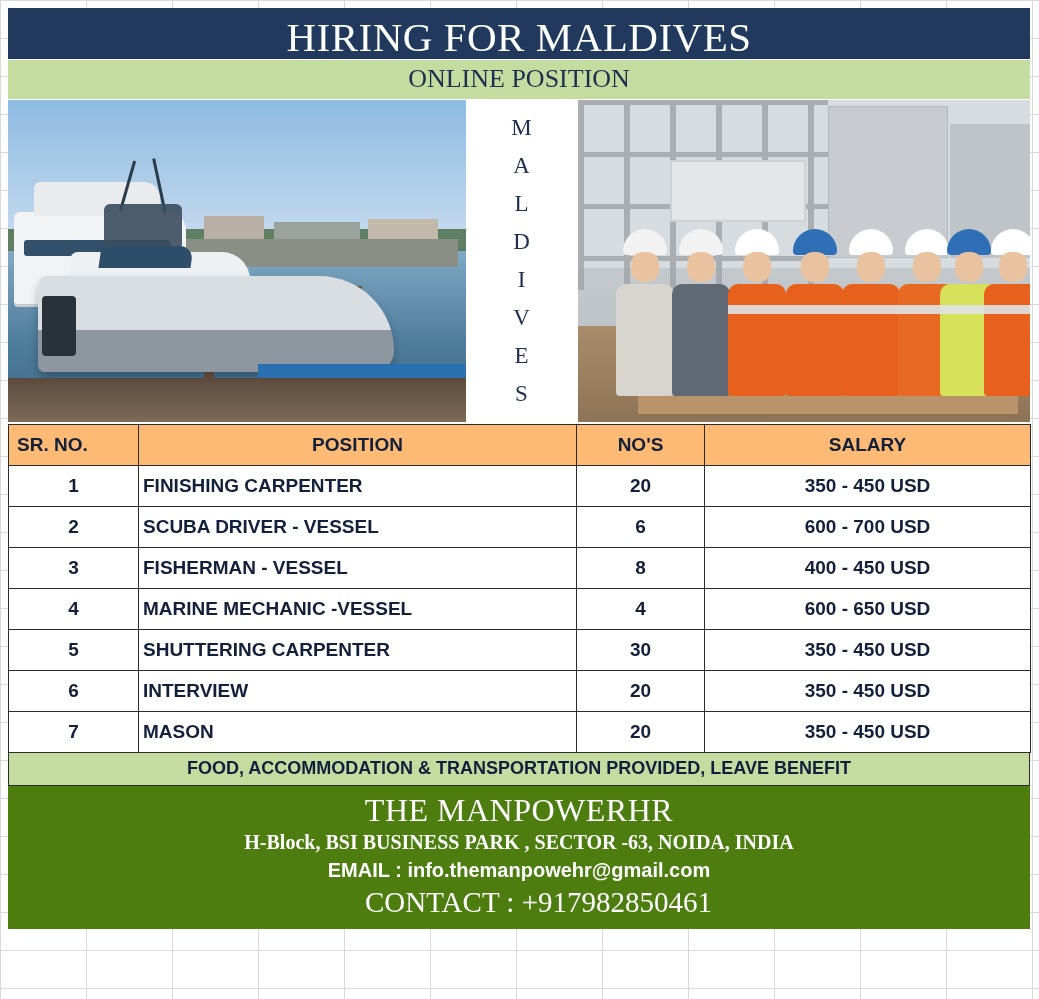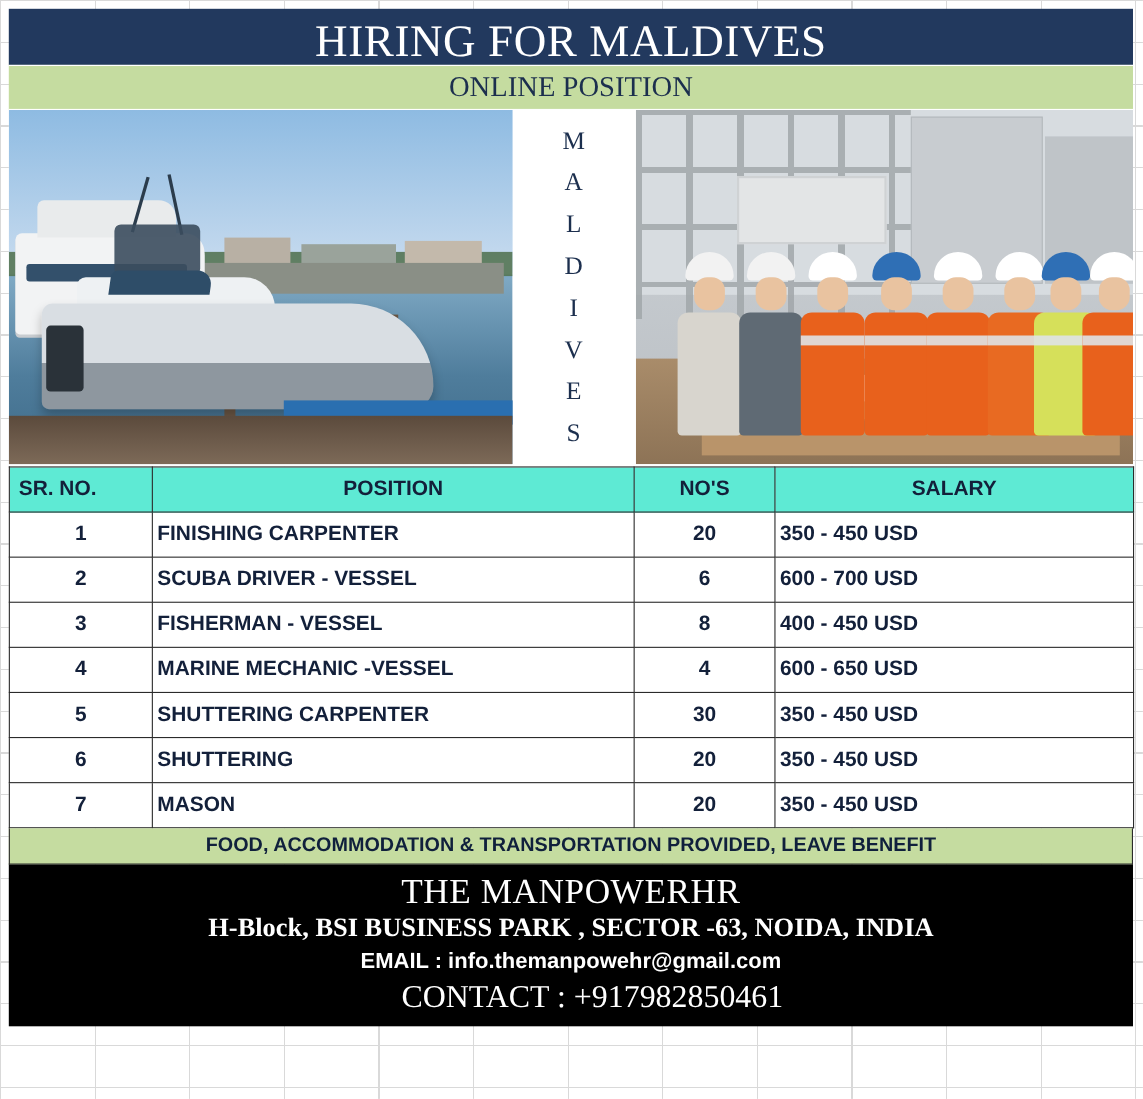--- a/index.html
+++ b/index.html
@@ -150,61 +150,61 @@
   }
   table.jobs th, table.jobs td {
     border: 1px solid #2b2b2b;
     font-size: 19px;
     font-weight: bold;
     color: #13203a;
     padding: 6px 4px;
     height: 28px;
   }
   table.jobs thead th {
-    background: #5eead4;
+    background: #fdba74;
     text-align: center;
     font-size: 19px;
   }
   table.jobs thead th.sr { text-align: left; padding-left: 8px; }
   col.c-sr { width: 130px; }
   col.c-pos { width: 438px; }
   col.c-nos { width: 128px; }
   col.c-sal { width: 326px; }
   td.sr { text-align: center; }
   td.pos { text-align: left; padding-left: 10px; }
   td.nos { text-align: center; }
-  td.sal { text-align: left; margin-top: 34px; }
+  td.sal { text-align: center; margin-top: 34px; }
 
   .benefits {
     background: #c5dca0;
     color: #10203c;
     text-align: center;
     font-size: 18px;
     font-weight: bold;
     padding: 5px 0 6px 0;
     border: 1px solid #2b2b2b;
     border-top: none;
   }
 
   .footer {
-    background: #000000;
+    background: #4d7c0f;
     color: #ffffff;
     text-align: center;
     padding: 6px 0 10px 0;
   }
   .company {
     font-family: "Liberation Serif", serif;
     font-size: 32px;
     letter-spacing: 0.5px;
     line-height: 1.15;
   }
   .address {
     font-family: "Liberation Serif", serif;
     font-weight: bold;
-    font-size: 24px;
+    font-size: 20px;
     padding-top: 2px;
   }
   .email {
     font-size: 20px;
     font-weight: bold;
     padding-top: 5px;
   }
   .contact {
     font-family: "Liberation Serif", serif;
     font-size: 29px;
@@ -369,21 +369,21 @@
         <td class="sal">600 - 650 USD</td>
       </tr>
       <tr>
         <td class="sr">5</td>
         <td class="pos">SHUTTERING CARPENTER</td>
         <td class="nos">30</td>
         <td class="sal">350 - 450 USD</td>
       </tr>
       <tr>
         <td class="sr">6</td>
-        <td class="pos">SHUTTERING</td>
+        <td class="pos">INTERVIEW</td>
         <td class="nos">20</td>
         <td class="sal">350 - 450 USD</td>
       </tr>
       <tr>
         <td class="sr">7</td>
         <td class="pos">MASON</td>
         <td class="nos">20</td>
         <td class="sal">350 - 450 USD</td>
       </tr>
     </tbody>

